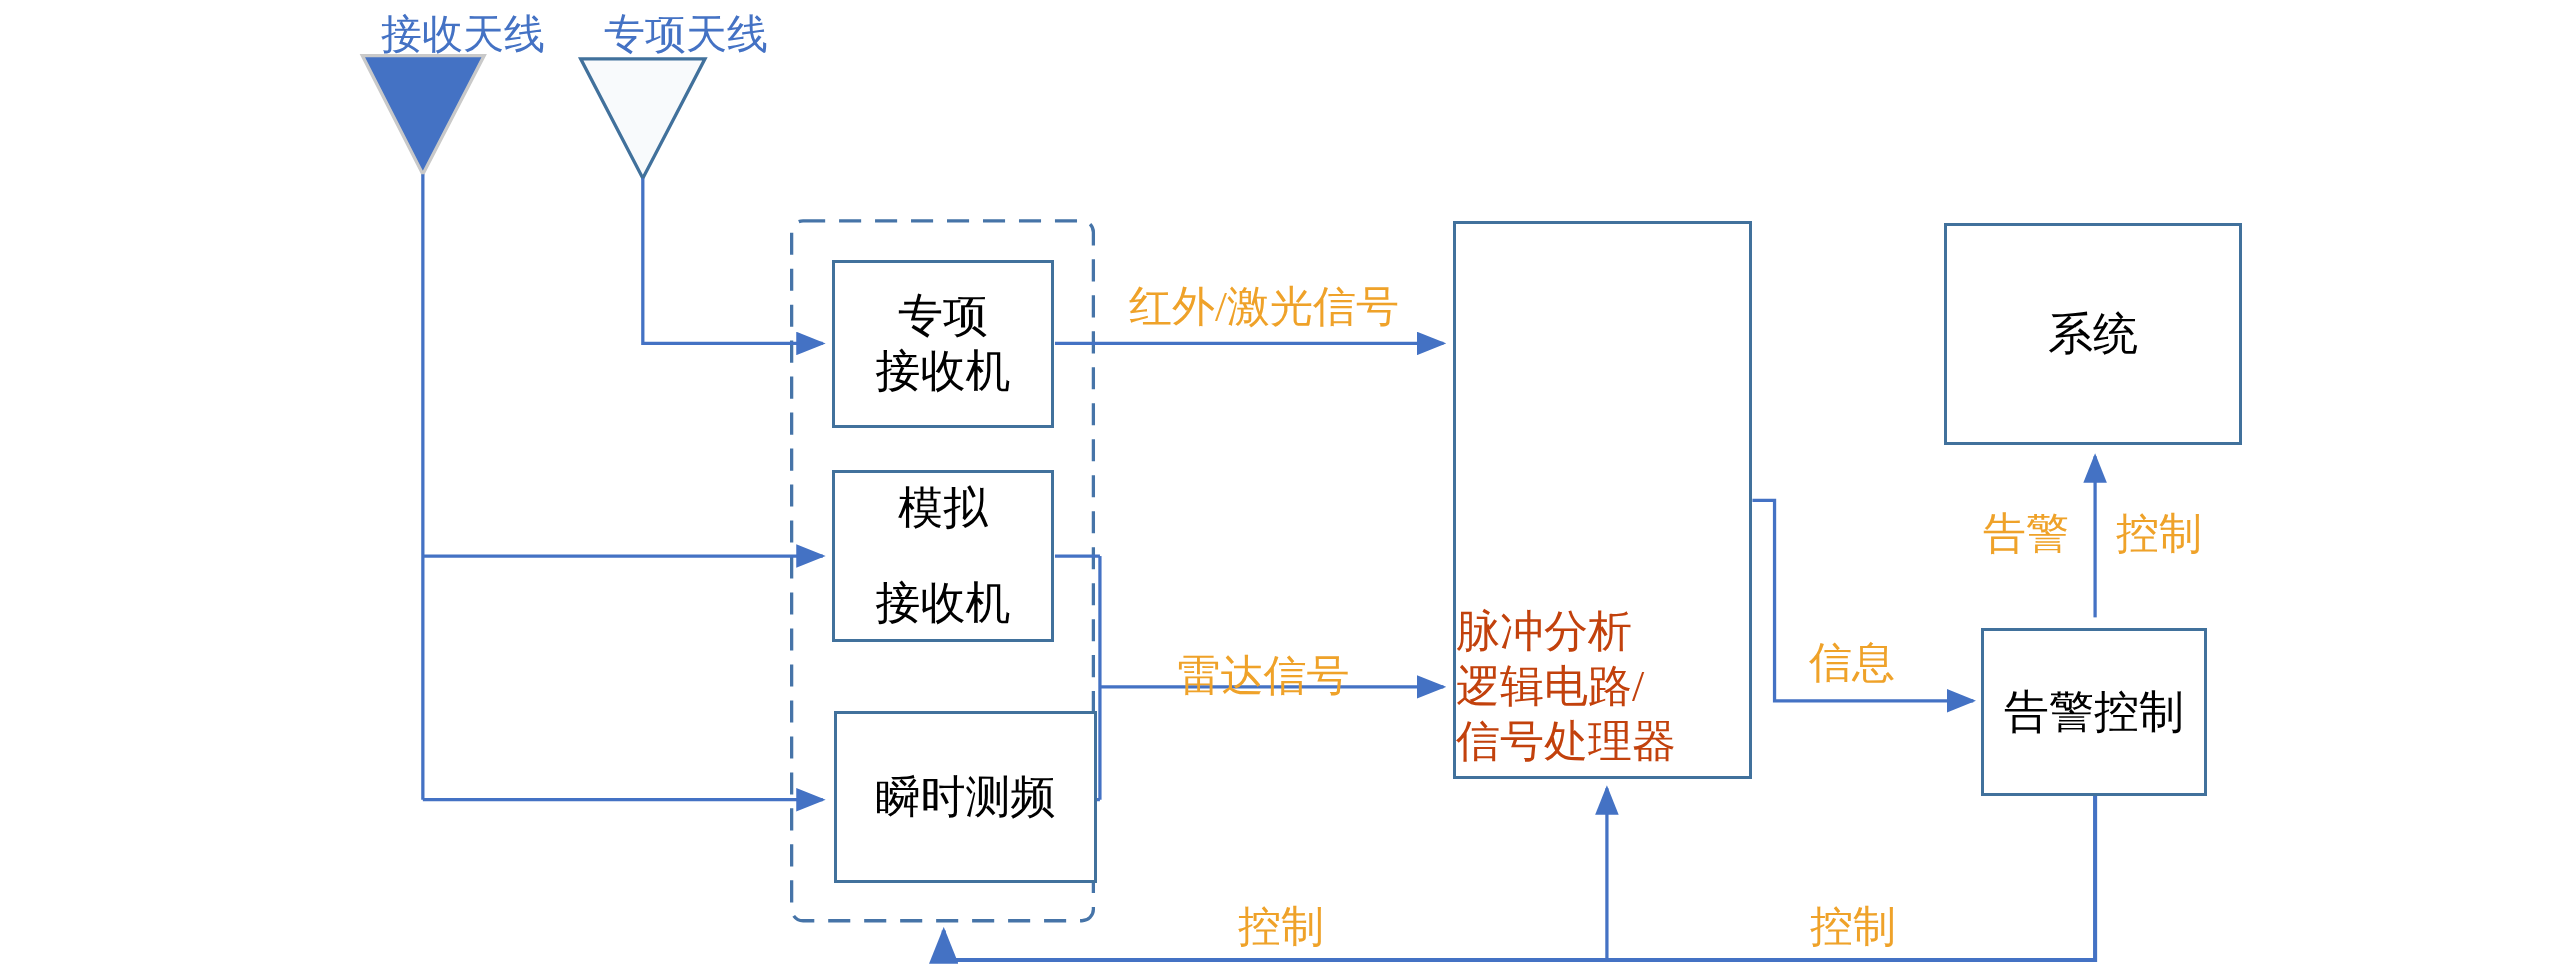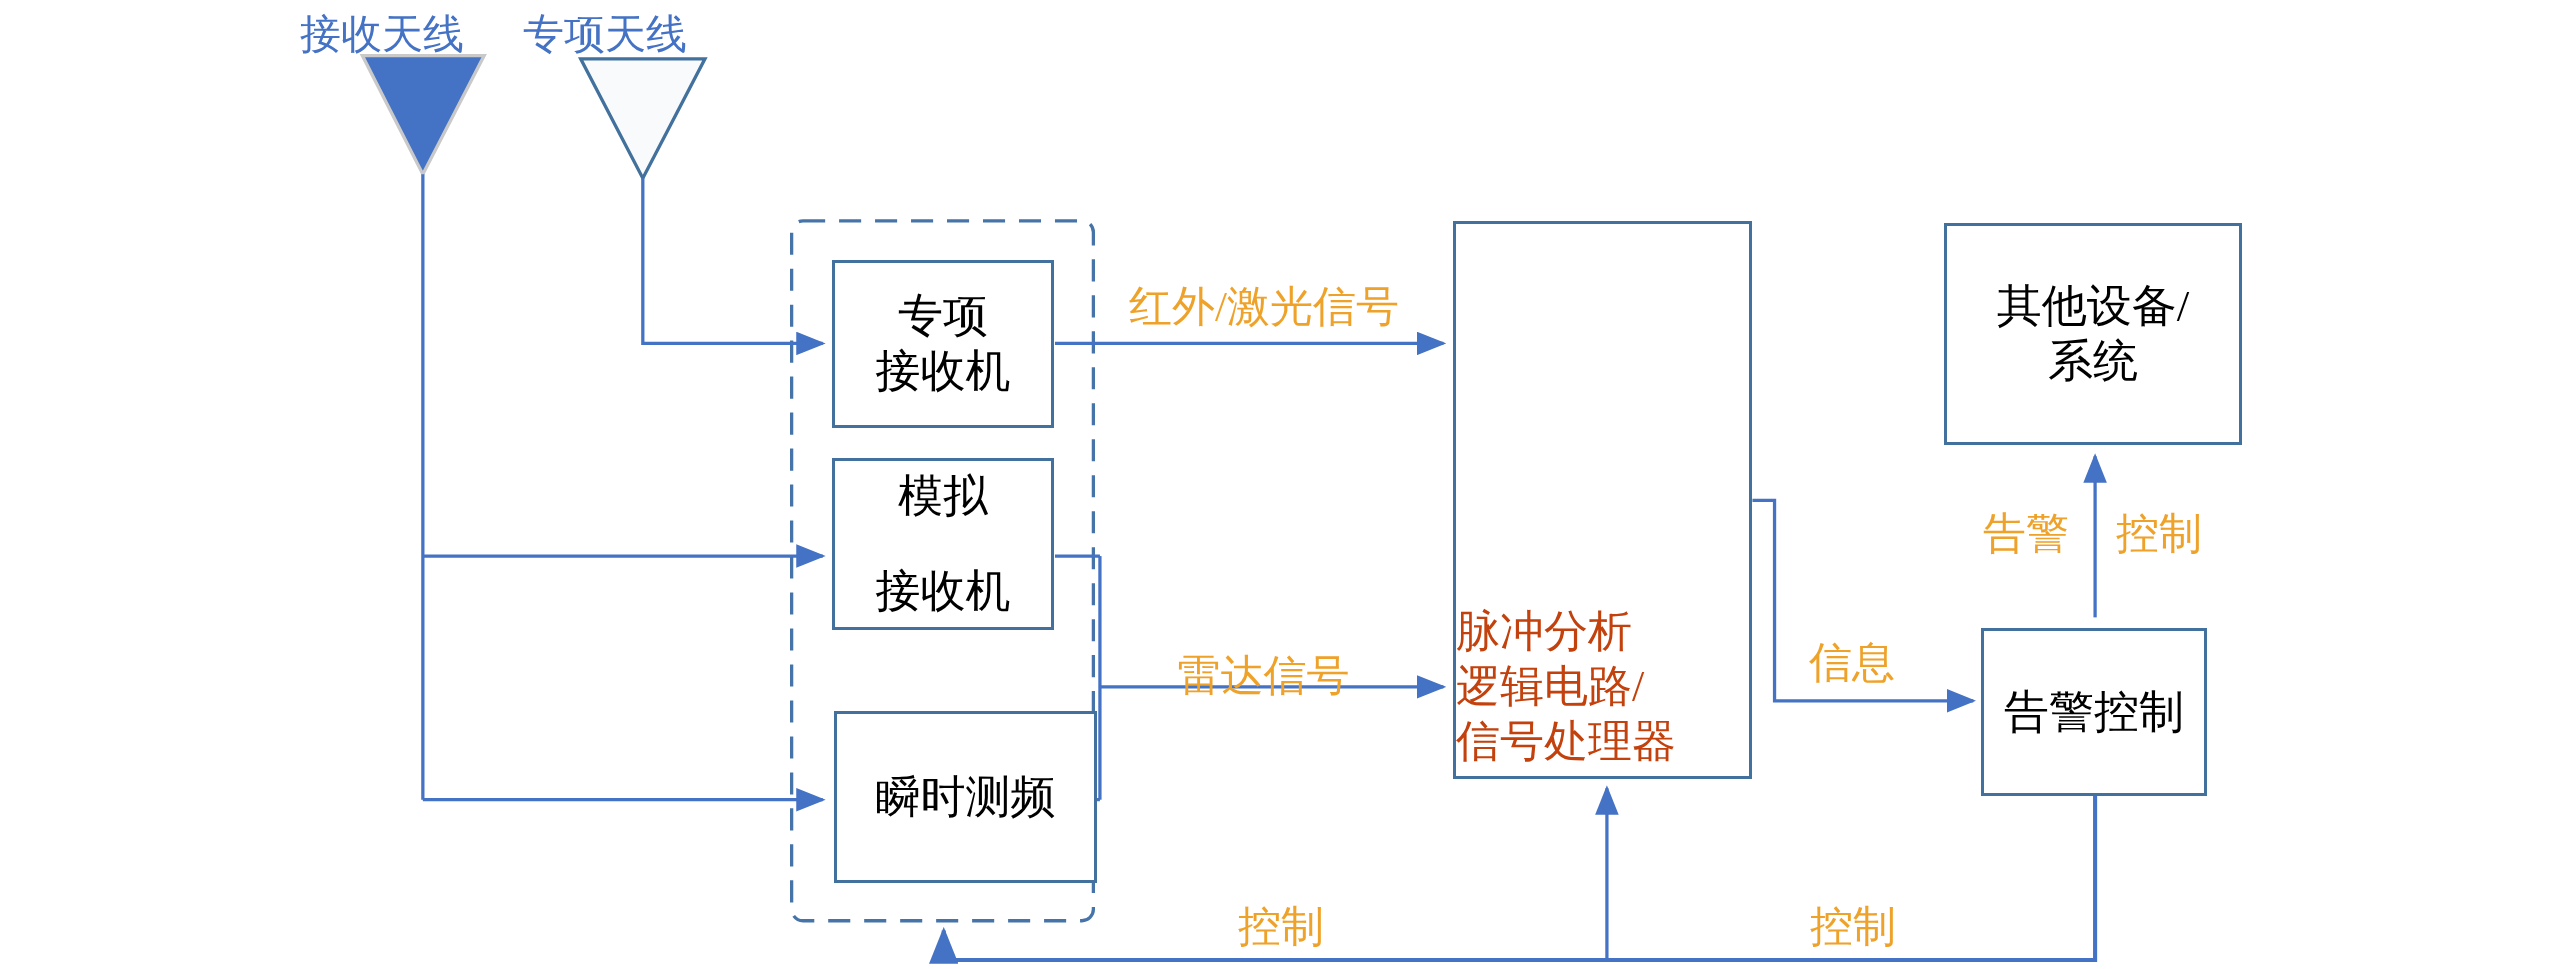--- a/index.html
+++ b/index.html
@@ -35,21 +35,21 @@
     text-align: left;
     color: #000000;
     font-size: 45px;
     line-height: 1.22;
     box-sizing: border-box;
   }
   .caption {
     position: absolute;
     color: #4472C4;
     font-size: 41px;
-    text-align: left;
+    text-align: right;
     white-space: nowrap;
   }
   .flow-label {
     position: absolute;
     color: #EFA229;
     font-size: 43px;
     text-align: center;
     white-space: nowrap;
   }
   .db-label {
@@ -111,39 +111,38 @@
 </div>
 
 <div class="caption" style="left:300px; top:6.5px; width:245px;">接收天线</div>
 <div class="caption" style="left:523px; top:6.5px; width:245px;">专项天线</div>
 
 <div class="node-box" style="left:832px; top:260px; width:222px; height:168px;">
   <span>专项</span>
   <span>接收机</span>
 </div>
 
-<div class="node-box" style="left:832px; top:458px; width:222px; height:172px;gap:40px;">
+<div class="node-box" style="left:832px; top:470px; width:222px; height:172px;gap:40px;">
   <span>模拟</span>
   <span>接收机</span>
 </div>
 
 <div class="node-box" style="left:834px; top:711px; width:263px; height:172px;">
   <span>瞬时测频</span>
 </div>
 
 <div class="node-box" style="left:1453px; top:221px; width:299px; height:558px; justify-content:flex-start;"></div>
 <div class="db-label" style="left:1491px; top:288px; width:224px; height:82px;">数据库</div>
 <div class="proc-label" style="left:1456px; top:604px; width:293px;">
   <div>脉冲分析</div>
   <div>逻辑电路/</div>
   <div>信号处理器</div>
 </div>
 
 <div class="node-box" style="left:1944px; top:223px; width:298px; height:222px;">
-  <span>其他设备/</span>
   <span>系统</span>
 </div>
 
 <div class="node-box" style="left:1981px; top:617px; width:226px; height:168px;margin-top:11px;">
   <span>告警控制</span>
 </div>
 
 <div class="flow-label" style="left:1088px; top:278px; width:352px;">红外/激光信号</div>
 <div class="flow-label" style="left:1141px; top:623px; width:245px;margin-top:24px;">雷达信号</div>
 <div class="flow-label" style="left:1799px; top:634px; width:106px;">信息</div>

